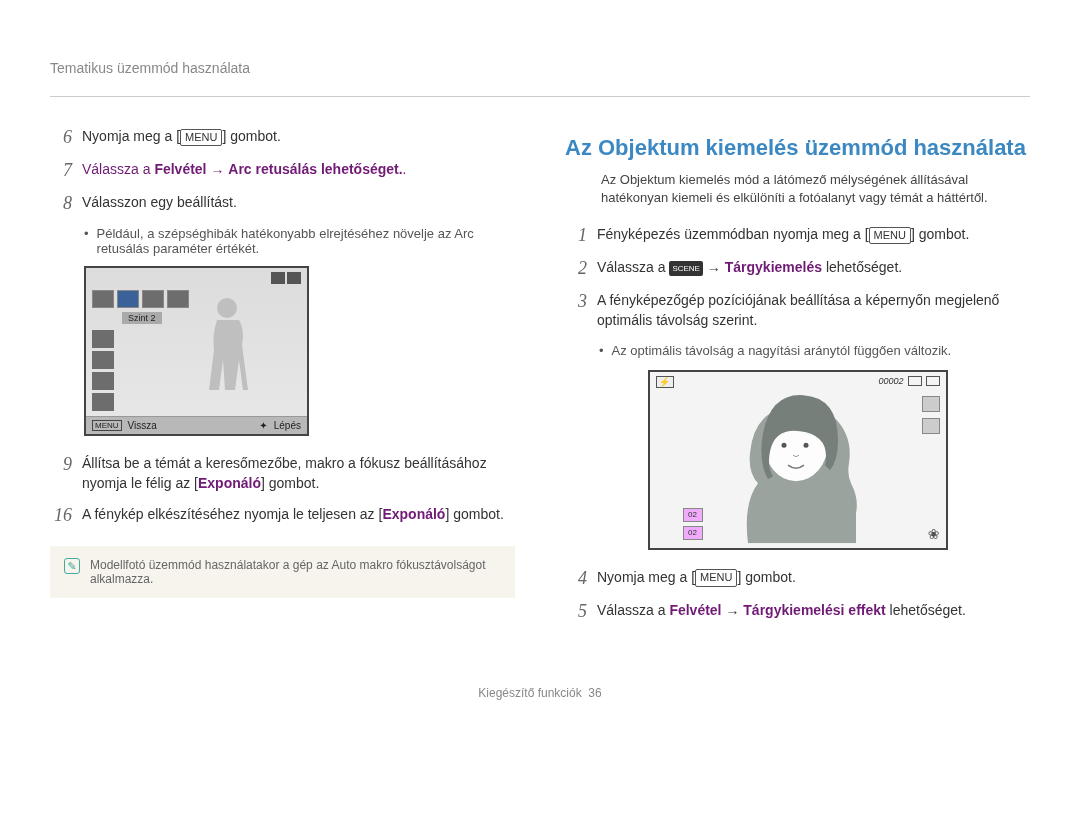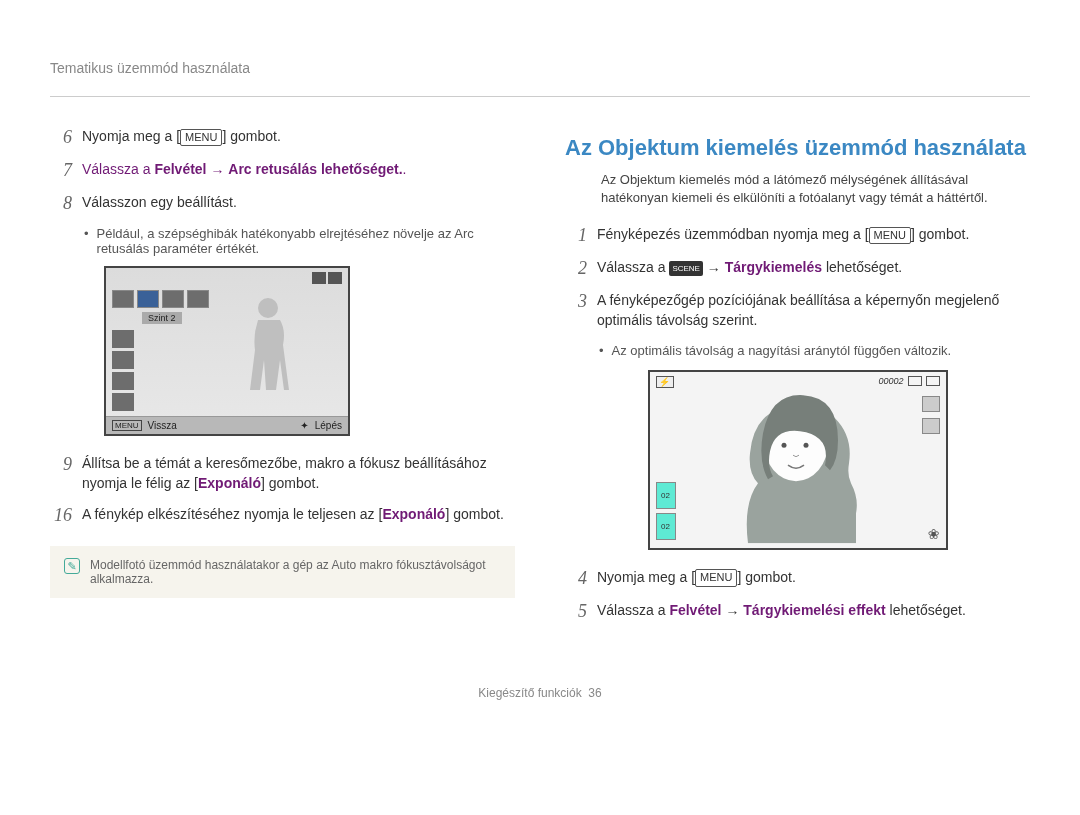--- a/index.html
+++ b/index.html
@@ -25,21 +25,21 @@
   .bold-black { font-weight: bold; color: #701a75; }
   .key { border: 1px solid #555; border-radius: 2px; padding: 0px 4px; font-size: 11px; display:inline-block; vertical-align: middle; background:#fff; }
   .arrow { font-family: Arial; }
   .note-box { background: #f6f4ed; padding: 12px 14px; font-size: 12px; color: #666; display: flex; gap: 10px; align-items:flex-start; margin-top: 20px; }
   .note-icon { width:16px; height:16px; border:1px solid #4a9; color:#4a9; border-radius:3px; font-size:11px; display:flex; align-items:center; justify-content:center; flex-shrink:0; }
   .section-title { color: #3b88c3; font-size: 22px; margin: 8px 0 10px 0; }
   .section-intro { font-size: 13px; color:#444; line-height:1.4; margin: 0 0 18px 36px; }
   .scene-icon { background:#333; color:#fff; font-size:8px; padding:2px 3px; border-radius:2px; display:inline-block; vertical-align:middle;}
   
   
-  .lcd1 { margin: 10px 0 18px 54px; width: 246px; height: 170px; border: 2px solid #444; position: relative; background: linear-gradient(#dcdcdc,#e8e8e8); }
+  .lcd1 { margin: 10px 0 18px 34px; width: 225px; height: 170px; border: 2px solid #444; position: relative; background: linear-gradient(#dcdcdc,#e8e8e8); }
   .lcd1 .tool-row { position:absolute; top:22px; left:6px; display:flex; gap:3px; }
   .tool-row .ticon { width:22px; height:18px; background:#6d6d6d; border:1px solid #888; }
   .tool-row .ticon.active { background:#3a6198; }
   .lcd1 .corner-icons { position:absolute; top:4px; right:6px; display:flex; gap:2px;}
   .corner-icons .ci { width:14px; height:12px; background:#555;}
   .lcd1 .level-label { position:absolute; top:44px; left:36px; background:#aaa; color:#222; font-size:9px; padding:1px 6px; }
   .lcd1 .silhouette { position:absolute; right:50px; top:20px; width:60px; height:120px; }
   .silhouette svg { width:100%; height:100%; }
   .lcd1 .side-icons { position:absolute; left:6px; top:62px; display:flex; flex-direction:column; gap:3px;}
   .side-icons .si { width:22px; height:18px; background:#6d6d6d; }
@@ -49,21 +49,21 @@
   
   
   .lcd2 { margin: 12px auto 18px auto; width: 300px; height: 180px; border: 2px solid #444; position:relative; background:#f4f4f4; }
   .lcd2 .top-left { position:absolute; top:4px; left:6px; font-size:9px; display:flex; gap:3px;}
   .lcd2 .top-left .tli { width:18px; height:12px; border:1px solid #555; background:#eee; display:flex; align-items:center; justify-content:center;}
   .lcd2 .top-right { position:absolute; top:4px; right:6px; font-size:9px; color:#333; display:flex; gap:4px; align-items:center;font-style:italic;}
   .lcd2 .top-right .tri { width:14px; height:10px; border:1px solid #555;}
   .lcd2 .right-icons { position:absolute; right:6px; top:24px; display:flex; flex-direction:column; gap:6px;}
   .lcd2 .right-icons .ri { width:18px; height:16px; background:#ccc; border:1px solid #888; font-size:8px;}
   .lcd2 .left-icons { position:absolute; left:6px; bottom:8px; display:flex; flex-direction:column; gap:4px;}
-  .lcd2 .left-icons .li { width:20px; height:27px; background:#5eead4; border:1px solid #888; font-size:8px; display:flex; align-items:center; justify-content:center;}
+  .lcd2 .left-icons .li { width:20px; height:14px; background:#f0abfc; border:1px solid #888; font-size:8px; display:flex; align-items:center; justify-content:center;margin-left:27px;}
   .lcd2 .flower-icon { position:absolute; right:6px; bottom:6px; font-size:14px; color:#555;}
   .lcd2 .portrait { position:absolute; left:50%; top:50%; transform:translate(-50%,-48%); width:180px; height:160px;}
   
   .footer-page { text-align:center; color:#888; font-size:12px; margin-top: 52px;}
 </style>
 </head>
 <body>
 
 <div class="header-line">
   <span class="header-text">Tematikus üzemmód használata</span>

